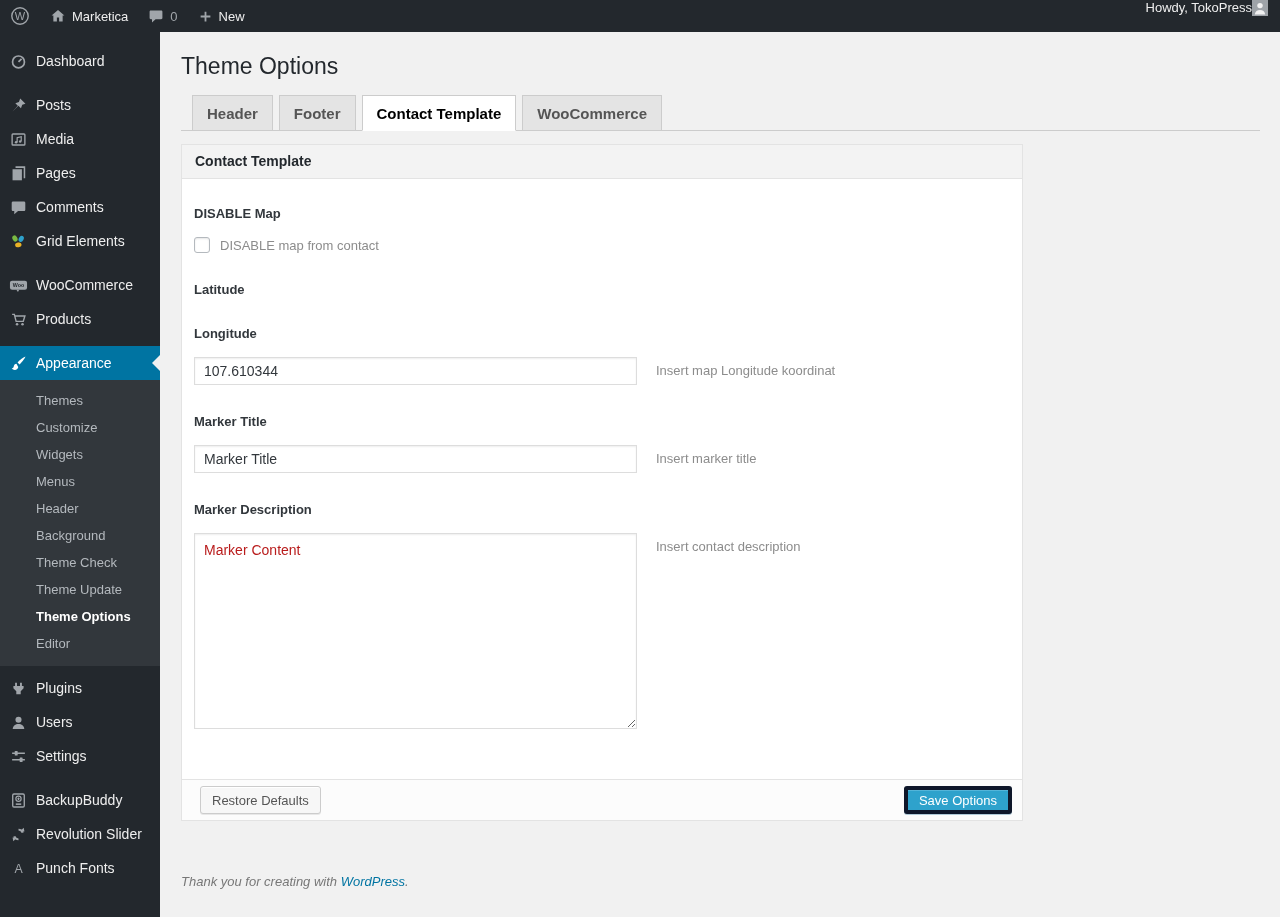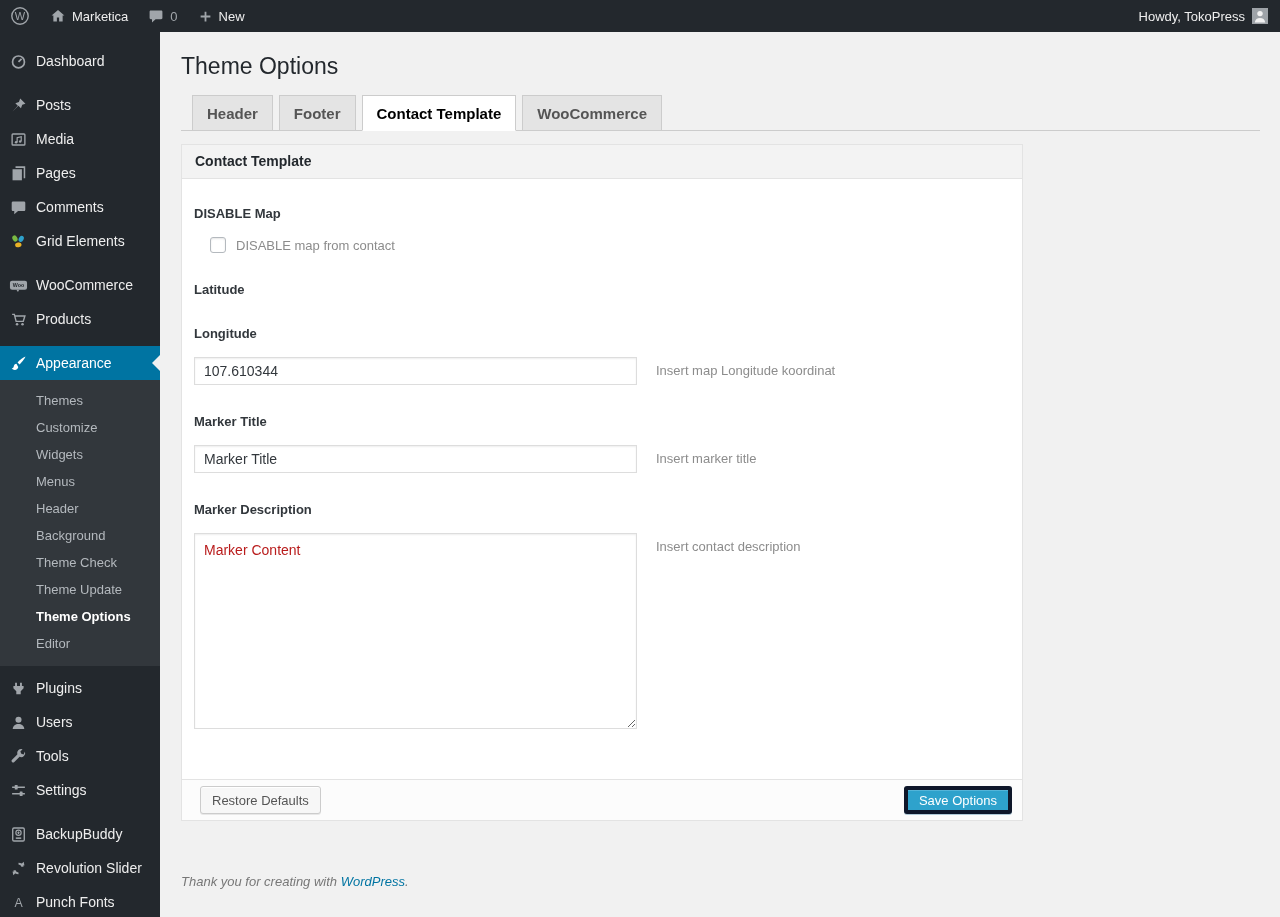--- a/index.html
+++ b/index.html
@@ -16,21 +16,21 @@
     background: #23282d; color: #eee;
     display: flex; align-items: stretch; z-index: 100;
   }
   .ab-left { display: flex; align-items: stretch; }
   .ab-item {
     display: flex; align-items: center; gap: 6px;
     padding: 0 10px; font-size: 13px; color: #eee; cursor: pointer;
   }
   .ab-item .ab-icon { display: flex; align-items: center; color: #a0a5aa; }
   .ab-count { color: #a0a5aa; }
-  .ab-right { margin-left: auto; display: flex; align-items: center; padding-right: 12px; gap: 7px; }
+  .ab-right { margin-left: auto; display: flex; align-items: flex-start; padding-right: 12px; }
   .ab-howdy { font-size: 13px; color: #eee; cursor: pointer; }
   .ab-avatar {
     width: 16px; height: 16px; background: #9ea3a8; display: inline-flex;
     align-items: center; justify-content: center; overflow: hidden;
   }
   
   .sidebar {
     position: fixed; top: 32px; left: 0; bottom: 0; width: 160px;
     background: #23282d; padding-top: 12px; overflow: hidden;
   }
@@ -90,21 +90,21 @@
     font-family: "Liberation Sans", "DejaVu Sans", sans-serif;
     box-shadow: inset 0 1px 2px rgba(0,0,0,.07); outline: none;
   }
   .textarea-input {
     width: 443px; height: 196px; border: 1px solid #ddd; background: #fff;
     padding: 8px 9px; font-size: 14px; color: #b91c1c;
     font-family: "Liberation Sans", "DejaVu Sans", sans-serif;
     box-shadow: inset 0 1px 2px rgba(0,0,0,.07); outline: none; resize: both;
   }
   .hint { font-size: 13px; color: #8c8c8c; margin-left: 19px; padding-top: 6px; }
-  .checkbox-row { display: flex; align-items: center; gap: 10px; margin-left: 16px; }
+  .checkbox-row { display: flex; align-items: center; gap: 10px; }
   .checkbox {
     width: 16px; height: 16px; border: 1px solid #b4b9be; border-radius: 3px;
     background: #fff; box-shadow: inset 0 1px 2px rgba(0,0,0,.1);
     appearance: none; -webkit-appearance: none; cursor: pointer; margin: 0;
   }
   .checkbox-label { font-size: 13px; color: #8c8c8c; }
   .panel-footer {
     border-top: 1px solid #e3e3e3; background: #fcfcfc;
     height: 41px; padding: 6px 10px; display: flex;
     align-items: center; justify-content: space-between;
@@ -305,28 +305,20 @@
         <svg width="17" height="17" viewBox="0 0 20 20">
           <circle cx="10" cy="6.8" r="3.6" fill="currentColor"></circle>
           <path fill="currentColor" d="M3.2 17.6c.3-3.9 3.2-5.8 6.8-5.8s6.5 1.9 6.8 5.8z"></path>
         </svg>
       </span>
       <span>Users</span>
     </div>
     <div class="menu-item">
       <span class="icon">
         <svg width="17" height="17" viewBox="0 0 20 20">
-          <path fill="currentColor" d="M17.6 4.2a4.9 4.9 0 01-6.3 6.2l-6.2 6.2c-.8.8-2 .8-2.7 0-.8-.8-.8-2 0-2.7l6.2-6.2A4.9 4.9 0 0114.8 1.4l-2.6 2.7 1.1 2.6 2.7 1z"></path>
-        </svg>
-      </span>
-      <span>Tools</span>
-    </div>
-    <div class="menu-item">
-      <span class="icon">
-        <svg width="17" height="17" viewBox="0 0 20 20">
           <path fill="currentColor" d="M2.5 5.2h15V7h-15zM2.5 13h15v1.8h-15z"></path>
           <rect x="5.6" y="3.4" width="3.4" height="5.4" rx=".6" fill="currentColor"></rect>
           <rect x="11.4" y="11.2" width="3.4" height="5.4" rx=".6" fill="currentColor"></rect>
         </svg>
       </span>
       <span>Settings</span>
     </div>
   </div>
 
   <div class="menu-group">

